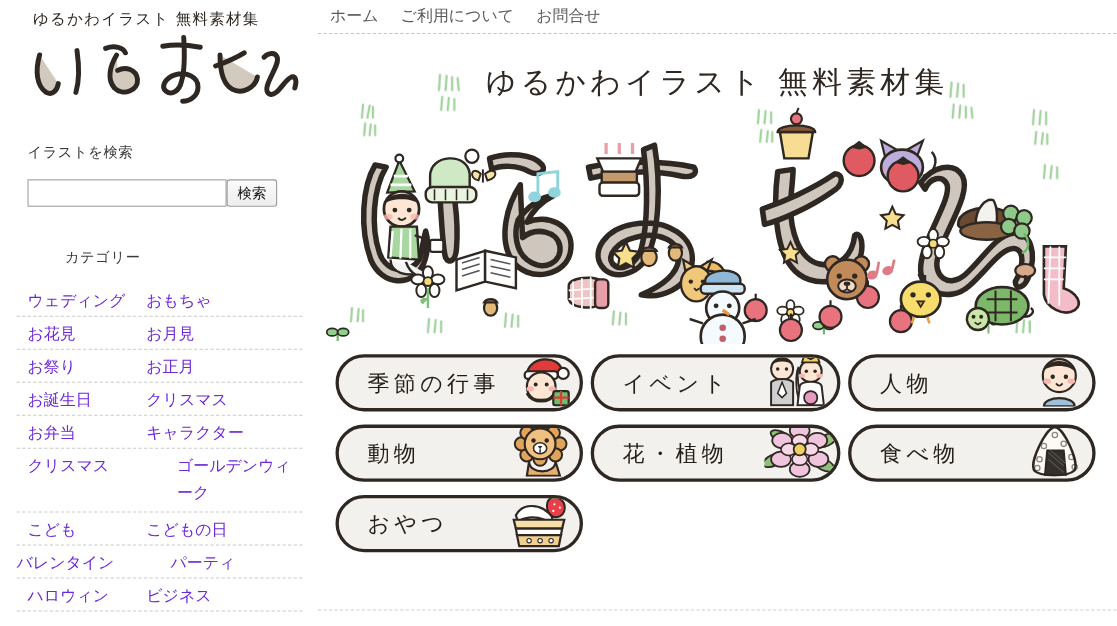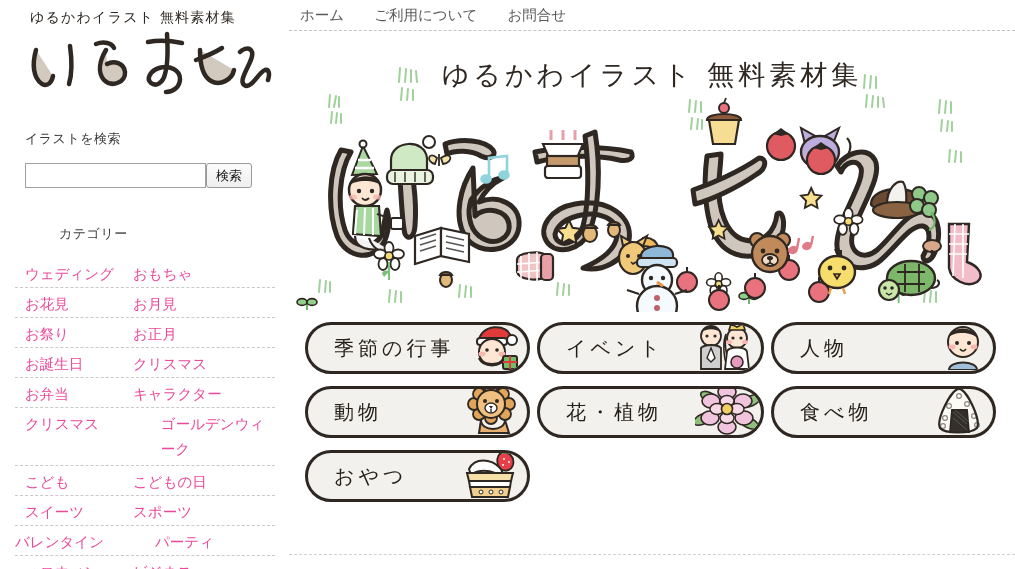--- a/index.html
+++ b/index.html
@@ -40,34 +40,34 @@
     font-family: "Liberation Sans", sans-serif;
   }
 
   .cat-list { position: absolute; left: 15px; top: 258px; width: 260px; }
   .cat-row {
     display: flex; align-items: flex-start;
     border-bottom: 1px dashed #c9c9c9;
     min-height: 29px; padding-top: 4px;
   }
   .cat-cell {
-    font-size: 14.5px; color: #ec4899; line-height: 25px;
+    font-size: 14.5px; color: #6d28d9; line-height: 25px;
     font-family: "Liberation Sans", sans-serif;
     cursor: pointer;
   }
   .cat-cell.left { width: 118px; padding-left: 10px; }
   .cat-cell.right { width: 130px; padding-left: 0px; }
   .cat-row.tall { min-height: 58px; gap: 41px; }
   .cat-row.tall .cat-cell.right { line-height: 25px; }
 
   
   .main { position:absolute; left: 289px; top: 0; width: 726px; height: 569px; background:#fff; }
 
   .topnav { position:absolute; left:0; top:0; width:726px; height:31px; }
-  .topnav-inner { position:absolute; left: 11px; top: 5px; display:flex; gap: 30px; }
+  .topnav-inner { position:absolute; left: 11px; top: 5px; display:flex; gap: 20px; }
   .nav-item {
     font-size: 14.5px; color: #5a5a5a; cursor:pointer; line-height: 20px;
     font-family: "Liberation Sans", sans-serif; white-space: nowrap;
   }
   .nav-rule { position:absolute; left:0; top:30px; width:726px; border-top: 1px dashed #c4c4c4; }
   .bottom-rule { position:absolute; left:0; top:554px; width:726px; border-top: 1px dashed #d0d0d0; }
 
   
   .hero { position:absolute; left: 0px; top: 40px; width: 726px; height: 272px; }
   .hero svg { display:block; }
@@ -158,24 +158,20 @@
         <div class="cat-cell left">お弁当</div>
         <div class="cat-cell right">キャラクター</div>
       </div>
       <div class="cat-row tall">
         <div class="cat-cell left">クリスマス</div>
         <div class="cat-cell right">ゴールデンウィーク</div>
       </div>
       <div class="cat-row">
         <div class="cat-cell left">こども</div>
         <div class="cat-cell right">こどもの日</div>
-      </div>
-      <div class="cat-row">
-        <div class="cat-cell left">スイーツ</div>
-        <div class="cat-cell right">スポーツ</div>
       </div>
       <div class="cat-row">
         <div class="cat-cell right">バレンタイン</div>
         <div class="cat-cell left">パーティ</div>
       </div>
       <div class="cat-row">
         <div class="cat-cell left">ハロウィン</div>
         <div class="cat-cell right">ビジネス</div>
       </div>
     </div>

